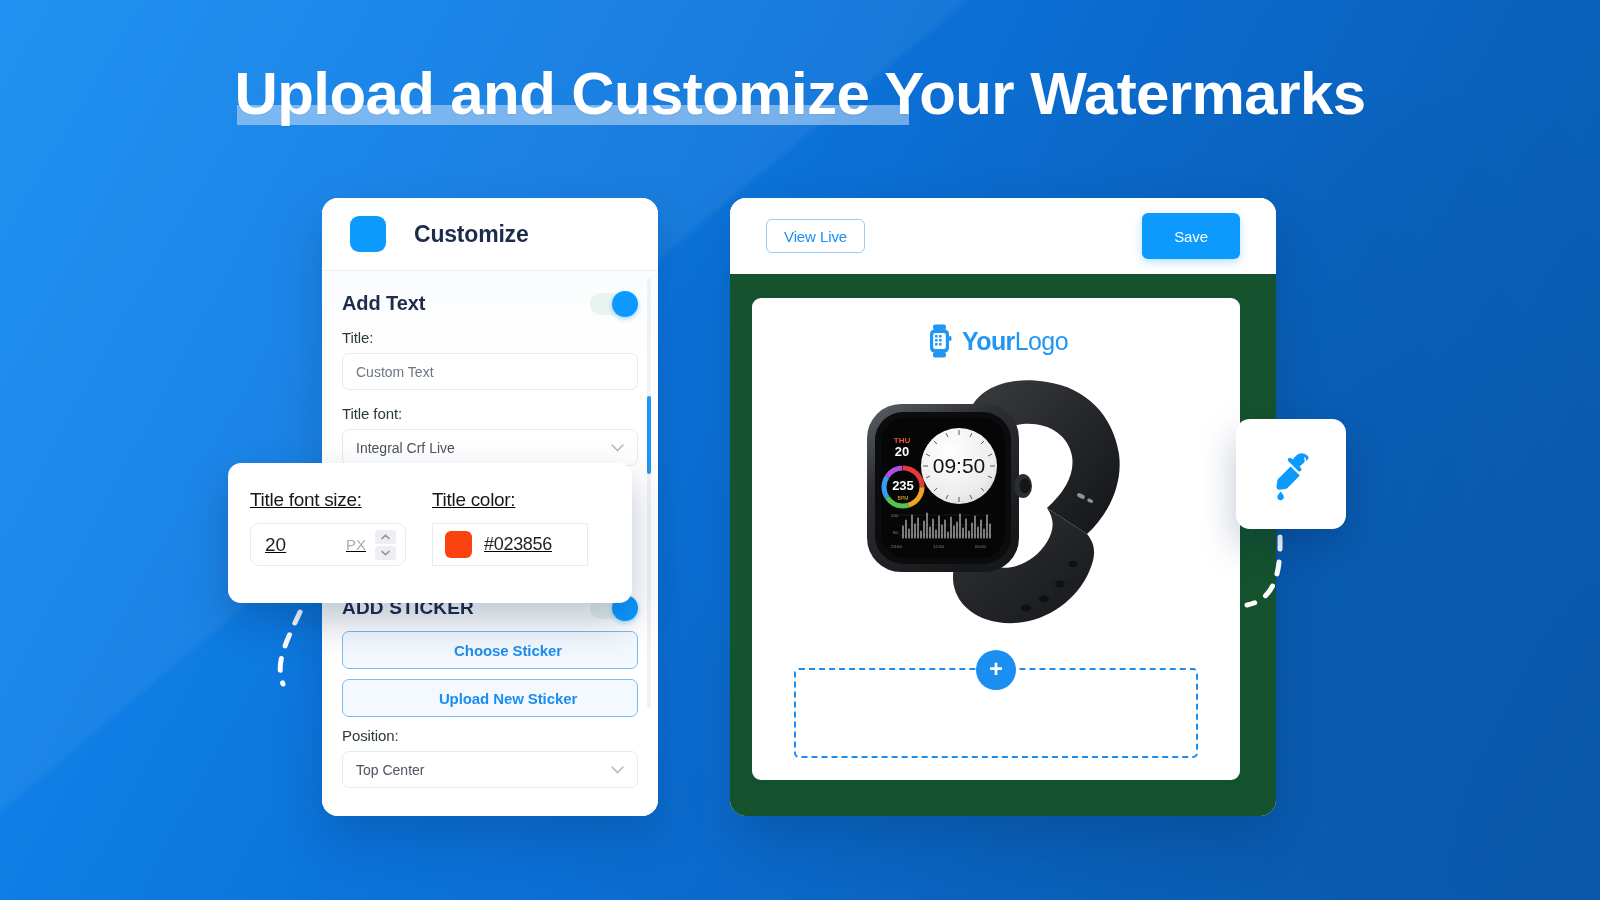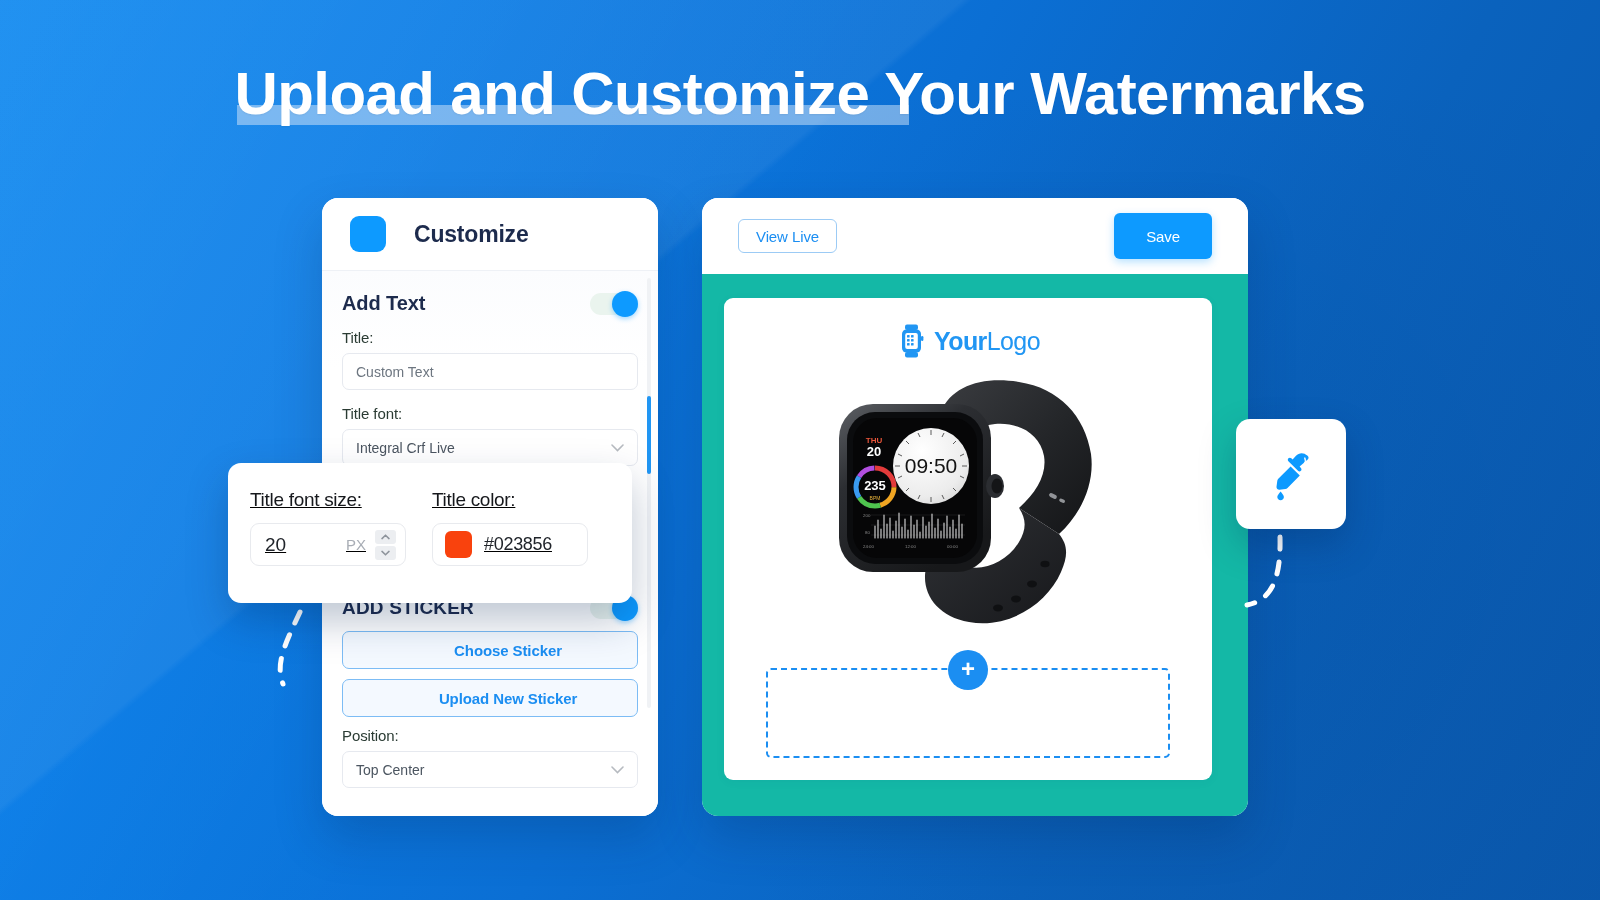--- a/index.html
+++ b/index.html
@@ -241,42 +241,42 @@
     width: 21px; height: 14px;
     border-radius: 3px;
     background: #eceef1;
     display: flex;
     align-items: center;
     justify-content: center;
   }
   .color-box {
     width: 156px; height: 43px;
     border: 1px solid #e8eaee;
-    border-radius: 9px;
+    border-radius: 1px;
     display: flex;
     align-items: center;
     padding: 0 12px;
     gap: 12px;
   }
   .swatch {
     width: 27px; height: 27px;
     border-radius: 6px;
     background: #f9420d;
     flex: 0 0 auto;
   }
   .color-hex {
     font-size: 18px;
     color: #20242a;
     letter-spacing: -0.3px;
   }
 
   
   .preview-panel {
     position: absolute;
-    left: 702px; top: 198px;
+    left: 730px; top: 198px;
     width: 546px; height: 618px;
     background: #ffffff;
     border-radius: 16px;
     box-shadow: 0 22px 48px rgba(3, 35, 80, 0.22);
     overflow: hidden;
   }
   .pv-toolbar {
     height: 76px;
     display: flex;
     align-items: center;
@@ -303,21 +303,21 @@
     background: #0d9aff;
     color: #ffffff;
     font-size: 15px;
     display: flex;
     align-items: center;
     letter-spacing: -0.1px;
     box-shadow: 0 3px 8px rgba(13,154,255,0.30);
   }
   .pv-body {
     height: 542px;
-    background: #14b8a6;
+    background: #14532d;
     padding: 24px 36px 36px 22px;
   }
   .pv-canvas {
     position: relative;
     width: 100%; height: 100%;
     background: #ffffff;
     border-radius: 9px;
     box-shadow: 0 2px 10px rgba(10, 60, 130, 0.05);
     display: flex;
     flex-direction: column;

